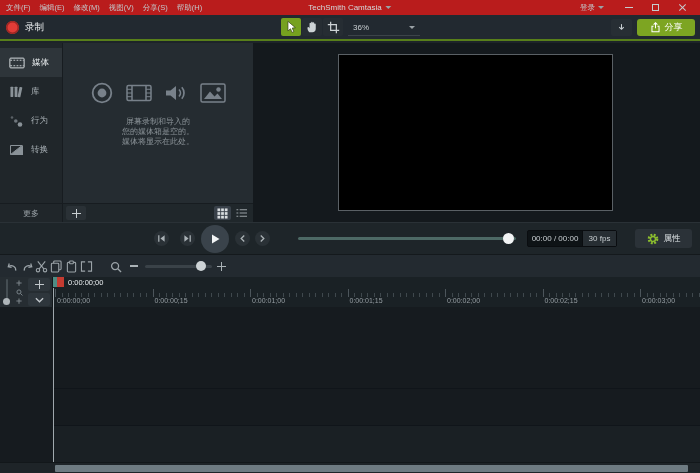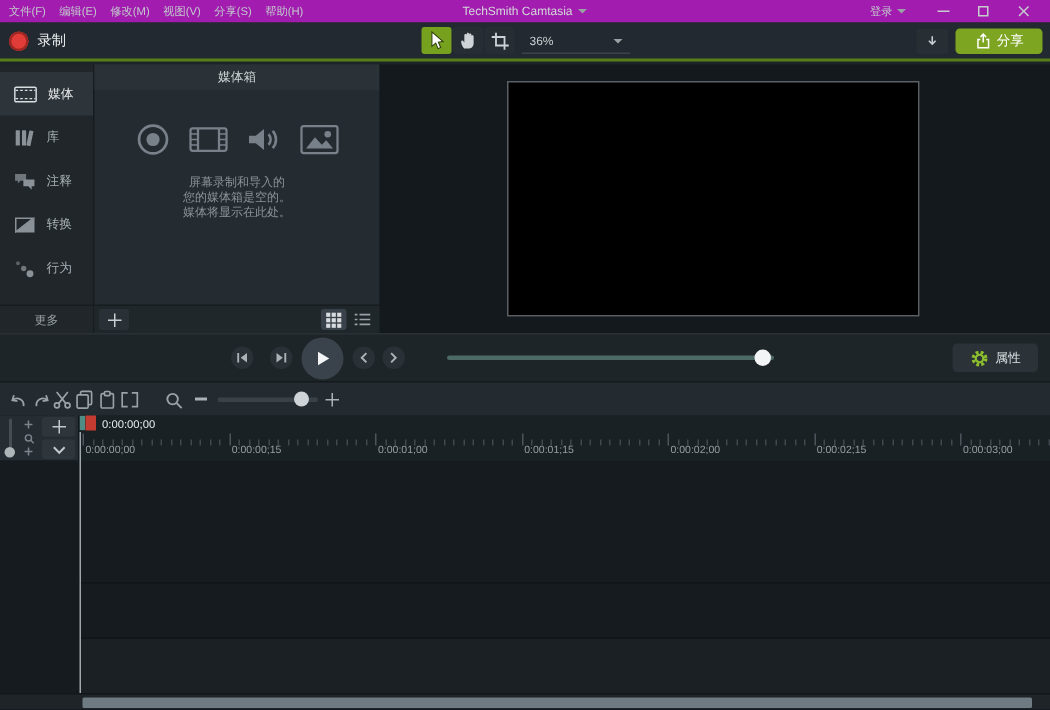--- a/index.html
+++ b/index.html
@@ -1,20 +1,20 @@
 <!DOCTYPE html>
 <html><head>
 <meta charset="utf-8">
 <style>
   html,body{margin:0;padding:0;background:#10151a;}
   *{box-sizing:border-box;font-family:"Liberation Sans","DejaVu Sans",sans-serif;}
   .app{position:relative;width:700px;height:473px;background:#1d2428;overflow:hidden;color:#c9cfd2;}
 
   
-  .titlebar{position:absolute;left:0;top:0;width:700px;height:15px;background:#a21caf;padding-left:16px;}
+  .titlebar{position:absolute;left:0;top:0;width:700px;height:15px;background:#b91c1c;padding-left:16px;}
   .menubar{position:absolute;left:6px;top:0;height:15px;display:flex;gap:9px;align-items:center;}
   .menu-item{font-size:7.5px;color:#c3c9cc;white-space:nowrap;cursor:default;}
   .app-title{position:absolute;left:50%;top:0;transform:translateX(-50%);height:15px;display:flex;align-items:center;gap:4px;font-size:8px;color:#d4d8da;}
   .caret{width:0;height:0;border-left:3px solid transparent;border-right:3px solid transparent;border-top:3.5px solid #9aa2a6;display:inline-block;}
   .signin{position:absolute;left:580px;top:0;height:15px;display:flex;align-items:center;gap:3px;font-size:7.5px;color:#c3c9cc;}
   .winbtns{position:absolute;right:4px;top:0;height:15px;display:flex;align-items:center;}
   .winbtn{width:27px;height:15px;display:flex;align-items:center;justify-content:center;}
   .glyph-min{width:8px;height:1px;background:#c6cbce;}
   .glyph-max{width:7px;height:7px;border:1px solid #c6cbce;}
   .glyph-close{position:relative;width:9px;height:9px;}
@@ -208,51 +208,41 @@
         </div>
         <div class="tab">
           <svg width="15" height="13" viewBox="0 0 16 14" fill="currentColor">
               <rect x="1.5" y="2" width="3" height="11" rx="0.5"></rect>
               <rect x="6" y="2" width="3" height="11" rx="0.5"></rect>
               <rect x="10.2" y="2.2" width="3" height="11" rx="0.5" transform="rotate(12 11.7 7.7)"></rect>
             </svg>
           <span class="tab-label">库</span>
         </div>
         <div class="tab">
-          <svg width="15" height="12" viewBox="0 0 16 13" fill="currentColor">
-              <path d="M1 1 h8 v5 h-4 l-2 2 v-2 h-2 z" opacity="0.75"></path>
-              <path d="M7 5 h8 v5 h-2 v2.4 l-2.4 -2.4 h-3.6 z"></path>
+          <svg width="15" height="14" viewBox="0 0 15 14" fill="currentColor">
+              <circle cx="3" cy="3.5" r="1.3" opacity="0.55"></circle>
+              <circle cx="6.8" cy="7" r="1.8" opacity="0.75"></circle>
+              <circle cx="11" cy="10.5" r="2.3"></circle>
             </svg>
-          <span class="tab-label">注释</span>
+          <span class="tab-label">行为</span>
         </div>
         <div class="tab">
           <svg width="15" height="12" viewBox="0 0 15 12">
               <path d="M1 11 L14 1 L14 11 Z" fill="currentColor"></path>
               <path d="M1.5 1.5 L13 1.5 L1.5 10.5 Z" fill="none" stroke="currentColor" stroke-width="1"></path>
             </svg>
           <span class="tab-label">转换</span>
         </div>
-        <div class="tab">
-          <svg width="15" height="14" viewBox="0 0 15 14" fill="currentColor">
-              <circle cx="3" cy="3.5" r="1.3" opacity="0.55"></circle>
-              <circle cx="6.8" cy="7" r="1.8" opacity="0.75"></circle>
-              <circle cx="11" cy="10.5" r="2.3"></circle>
-            </svg>
-          <span class="tab-label">行为</span>
-        </div>
       </div>
       <div class="tabstrip-more">
         <span>更多</span>
       </div>
     </div>
 
     <div class="mediabin">
-      <div class="bin-header">
-        <span>媒体箱</span>
-      </div>
       <div class="bin-icons">
         <svg width="24" height="24" viewBox="0 0 24 24" fill="none" stroke="currentColor" stroke-width="1.8">
             <circle cx="12" cy="12" r="9.3"></circle>
             <circle cx="12" cy="12" r="4.4" fill="currentColor" stroke="none"></circle>
           </svg>
         <svg width="26" height="24" viewBox="0 0 26 20" fill="none" stroke="currentColor" stroke-width="1.5">
             <rect x="1" y="2.5" width="24" height="15" rx="1.5"></rect>
             <path d="M6 2.5 V17.5 M20 2.5 V17.5"></path>
             <path d="M1 6.3 H6 M1 10 H6 M1 13.7 H6 M20 6.3 H25 M20 10 H25 M20 13.7 H25" stroke-width="1"></path>
           </svg>
@@ -327,20 +317,24 @@
           <path d="M6 1.5 L2.5 5 L6 8.5"></path>
         </svg>
     </button>
     <button class="pb-btn pb-small" style="left:255px;">
       <svg width="7" height="9" viewBox="0 0 8 10" fill="none" stroke="currentColor" stroke-width="1.5">
           <path d="M2 1.5 L5.5 5 L2 8.5"></path>
         </svg>
     </button>
     <div class="scrub-track"></div>
     <div class="scrub-handle"></div>
+    <div class="timebox">
+      <span class="time-text">00:00 / 00:00</span>
+      <span class="fps-box">30 fps</span>
+    </div>
     <button class="props-btn">
       <svg width="12" height="12" viewBox="0 0 14 14">
           <circle cx="7" cy="7" r="4.9" fill="none" stroke="#8cbe2e" stroke-width="2.6" stroke-dasharray="2.2 1.7"></circle>
           <circle cx="7" cy="7" r="2.9" fill="none" stroke="#8cbe2e" stroke-width="1.7"></circle>
         </svg>
       <span class="props-label">属性</span>
     </button>
   </div>
 
   <div class="tl-toolbar">

